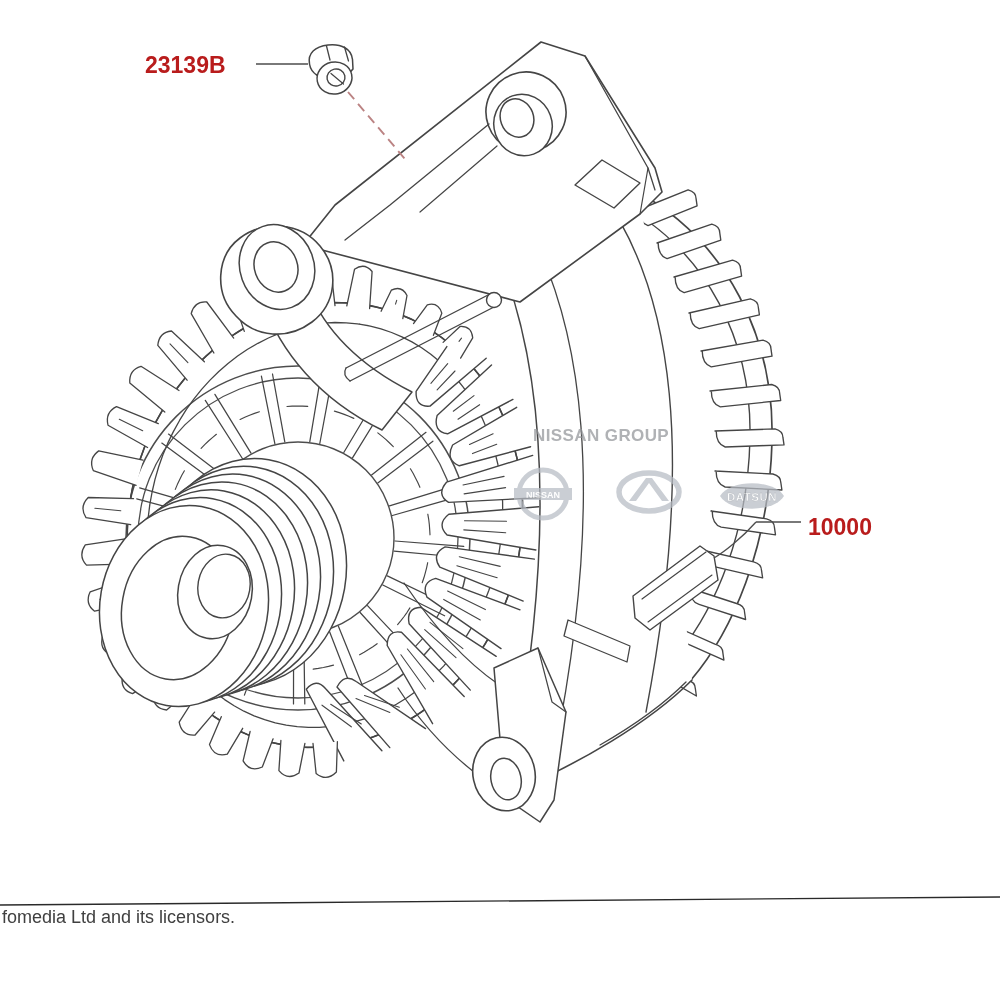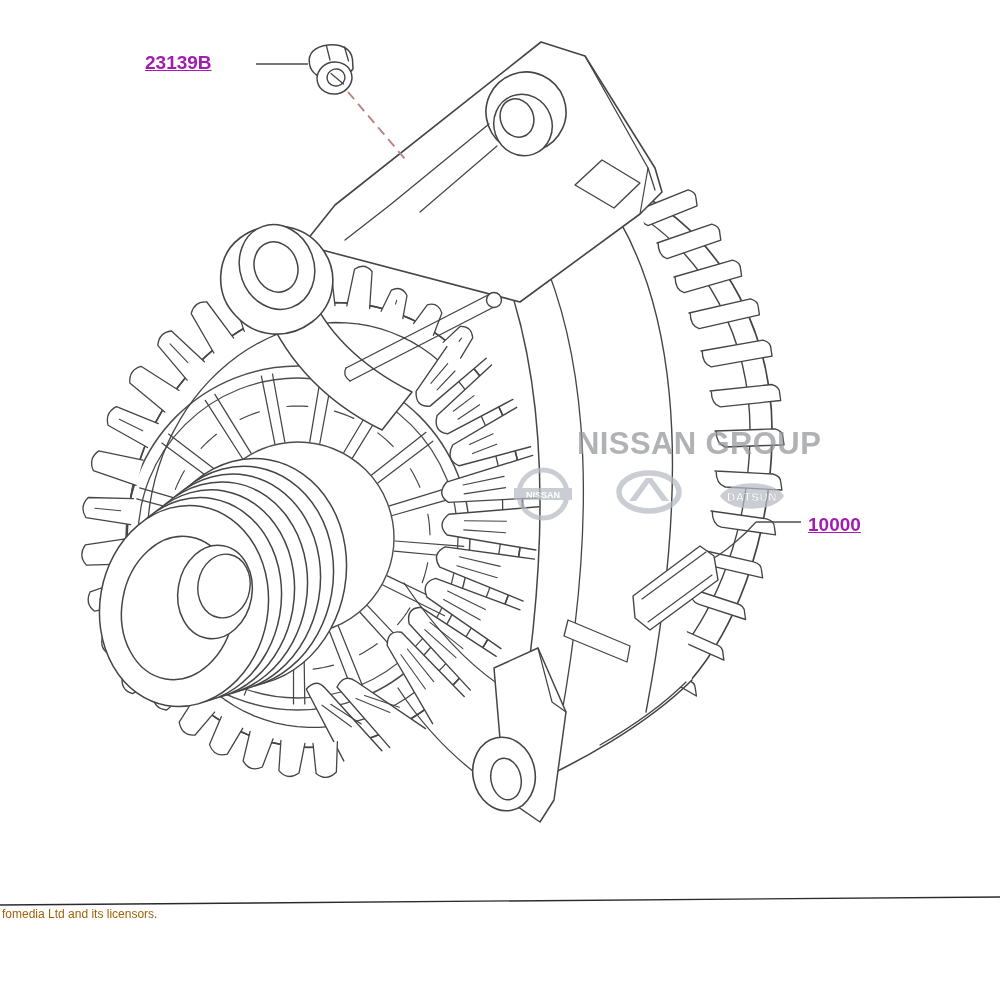--- a/index.html
+++ b/index.html
@@ -1,18 +1,18 @@
 <!DOCTYPE html>
 <html><head><meta charset="utf-8">
 <style>
 html,body{margin:0;padding:0;background:#ffffff;width:1000px;height:1000px;overflow:hidden;}
 *{font-family:"Liberation Sans", sans-serif;}
-.lbl{position:absolute;color:#a21caf;font-weight:bold;font-size:19px;text-decoration:underline;}
-#wm{position:absolute;left:577px;top:426px;color:rgba(145,148,153,0.72);font-weight:bold;font-size:31px;letter-spacing:0.4px;}
-#foot{position:absolute;left:2px;top:907px;font-size:12px;color:#a16207;}
+.lbl{position:absolute;color:#b91c1c;font-weight:bold;font-size:23px;}
+#wm{position:absolute;left:533px;top:426px;color:rgba(145,148,153,0.72);font-weight:bold;font-size:17px;letter-spacing:0.4px;}
+#foot{position:absolute;left:2px;top:907px;font-size:18px;color:#404040;}
 </style></head>
 <body>
 <svg width="1000" height="1000" viewBox="0 0 1000 1000" style="position:absolute;left:0;top:0">
 <defs>
       <filter id="soft" x="-2%" y="-2%" width="104%" height="104%">
         <feGaussianBlur stdDeviation="0.45"></feGaussianBlur>
       </filter>
     </defs>
 <g filter="url(#soft)">
 <path d="M 630 192 C 730 240 776 340 773 442 C 770 548 733 632 692 680 L 620 730 L 540 770 L 520 620 L 540 300 Z" fill="white" stroke="#454545" stroke-width="0" stroke-linejoin="round" stroke-linecap="round"></path>

